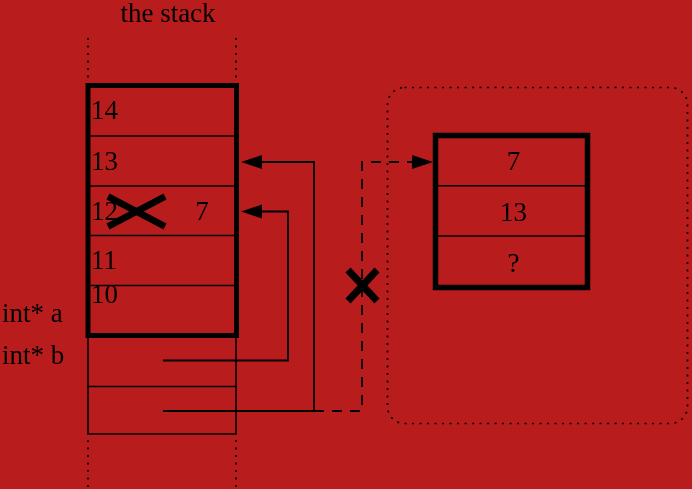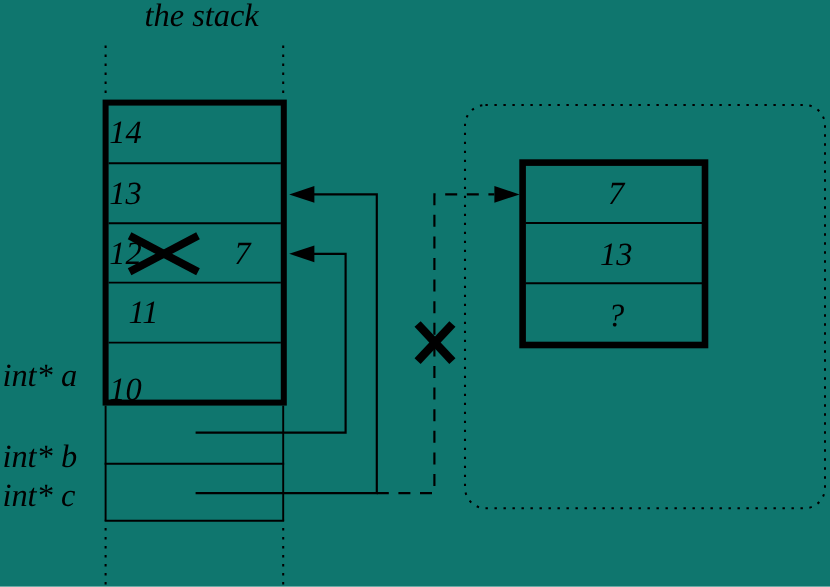--- a/index.html
+++ b/index.html
@@ -1,23 +1,22 @@
 <!DOCTYPE html>
 <html><head>
 <meta charset="utf-8">
 <style>
   html,body{margin:0;padding:0;background:#ffffff;}
   .canvas{
     position:relative;
     width:692px;height:489px;
-    background:#0f766e;
+    background:#b91c1c;
     font-family:"Liberation Serif","DejaVu Serif",serif;
     color:#000;
     overflow:hidden;
-    font-style:italic;
   }
   .t{
     position:absolute;
     font-size:27px;
     line-height:28px;
     white-space:nowrap;
   }
   .title{text-align:center;width:160px;top:-1px;}
   .cellval{width:96px;left:91px;text-align:left;}
   .heapval{width:147px;left:440px;text-align:center;}
@@ -28,30 +27,29 @@
 <body>
 
 <div class="canvas">
 
   <div class="t title" style="left:88px;">the stack</div>
 
   <div class="t cellval" style="top:96px;">14</div>
   <div class="t cellval" style="top:147px;">13</div>
   <div class="t cellval" style="top:197px;">12</div>
   <div class="t" style="left:188px;top:197px;width:28px;text-align:center;">7</div>
-  <div class="t cellval" style="top:246px;margin-left:16px;">11</div>
-  <div class="t cellval" style="top:310px;">10</div>
+  <div class="t cellval" style="top:246px;">11</div>
+  <div class="t cellval" style="top:280px;">10</div>
 
   <div class="t heapval" style="top:147px;">7</div>
   <div class="t heapval" style="top:198px;">13</div>
   <div class="t heapval" style="top:249px;">?</div>
 
   <div class="t ptrlabel" style="top:299px;">int* a</div>
-  <div class="t ptrlabel" style="top:366px;">int* b</div>
-  <div class="t ptrlabel" style="top:399px;">int* c</div>
+  <div class="t ptrlabel" style="top:341px;">int* b</div>
 
   <svg class="overlay" width="692" height="489" viewBox="0 0 692 489">
 
     <g stroke="#000" stroke-width="1.7" stroke-dasharray="2 5.5" fill="none">
       <line x1="88" y1="38" x2="88" y2="82"></line>
       <line x1="236" y1="38" x2="236" y2="82"></line>
       <line x1="88" y1="440" x2="88" y2="488"></line>
       <line x1="236" y1="440" x2="236" y2="488"></line>
     </g>
 

